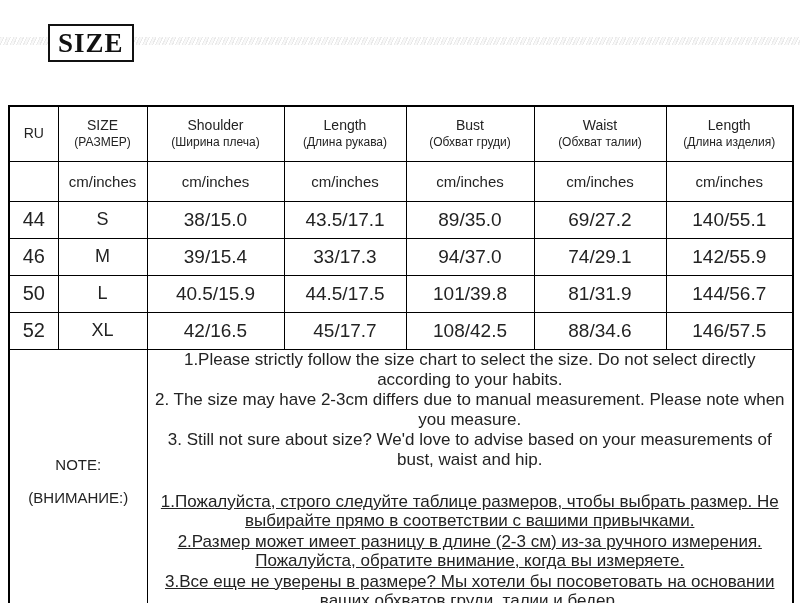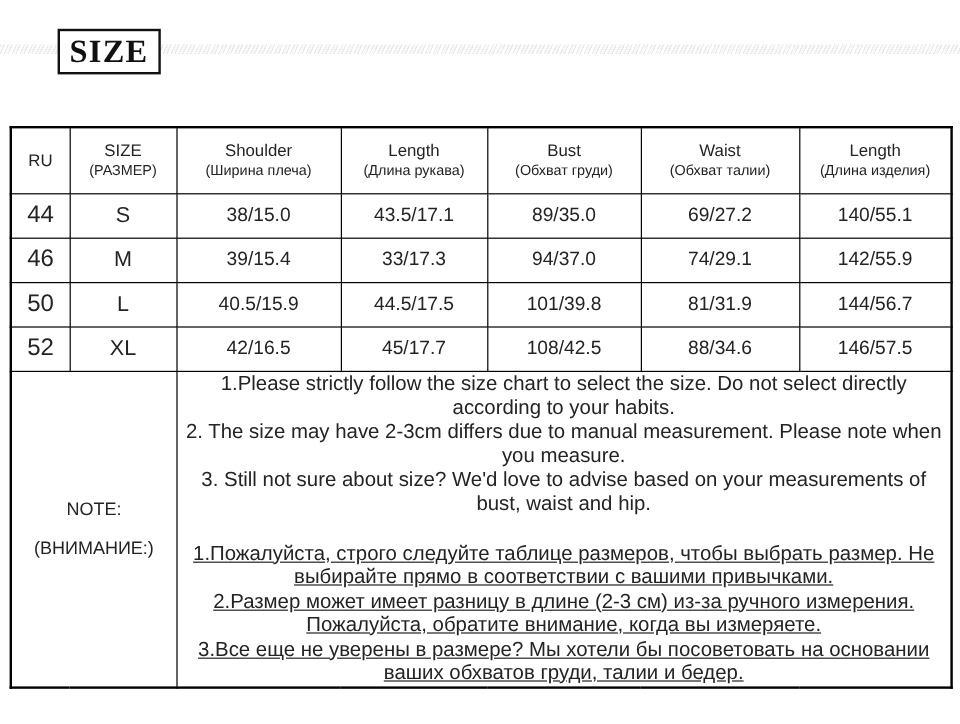--- a/index.html
+++ b/index.html
@@ -55,21 +55,21 @@
   }
   tr.header-row { height: 55px; padding-left: 27px; }
   tr.units-row  { height: 40px; }
   tr.data-row   { height: 37px; margin-left: 36px; }
   tr.note-row   { height: 197px; }
   .hdr-en { display: block; font-size: 14px; line-height: 17px; }
   .hdr-ru { display: block; font-size: 12px; line-height: 17px; }
   .units-cell { font-size: 15px; }
   .ru-cell   { font-size: 20px; }
   .size-cell { font-size: 18px; }
-  .meas-cell { font-size: 16px; }
+  .meas-cell { font-size: 19px; }
   .note-label-cell { font-size: 15px; }
   .note-label-line { display: block; text-align: center; }
   .note-label-line + .note-label-line { margin-top: 16px; }
   .note-text-cell {
     text-align: left;
     vertical-align: top;
     padding: 9px 10px 4px 7px;
     font-size: 17px;
   }
   .note-line-en { line-height: 20px; }
@@ -120,20 +120,29 @@
     <th>
       <span class="hdr-en">Waist</span>
       <span class="hdr-ru">(Обхват талии)</span>
     </th>
     <th>
       <span class="hdr-en">Length</span>
       <span class="hdr-ru">(Длина изделия)</span>
     </th>
   </tr>
 
+  <tr class="units-row">
+    <td class="units-cell"></td>
+    <td class="units-cell">cm/inches</td>
+    <td class="units-cell">cm/inches</td>
+    <td class="units-cell">cm/inches</td>
+    <td class="units-cell">cm/inches</td>
+    <td class="units-cell">cm/inches</td>
+    <td class="units-cell">cm/inches</td>
+  </tr>
 
   <tr class="data-row">
     <td class="ru-cell">44</td>
     <td class="size-cell">S</td>
     <td class="meas-cell">38/15.0</td>
     <td class="meas-cell">43.5/17.1</td>
     <td class="meas-cell">89/35.0</td>
     <td class="meas-cell">69/27.2</td>
     <td class="meas-cell">140/55.1</td>
   </tr>

